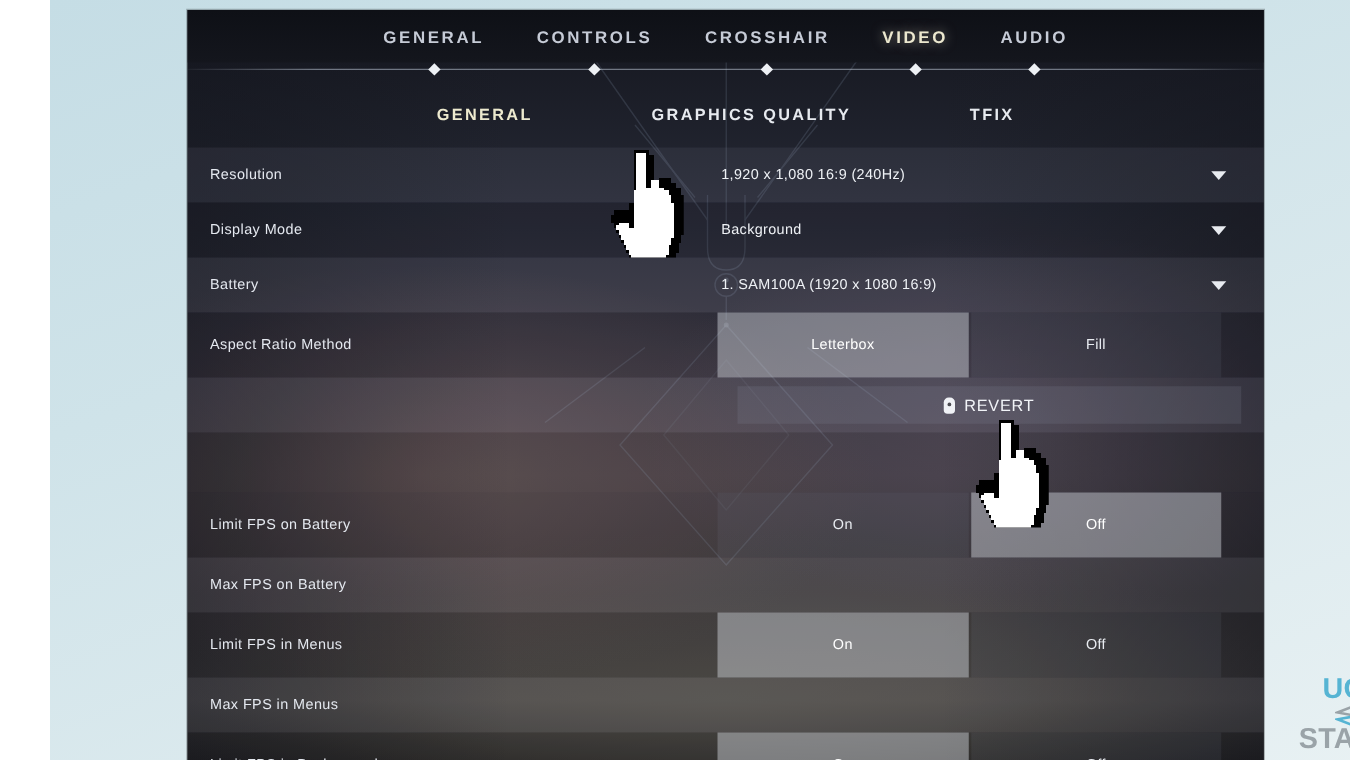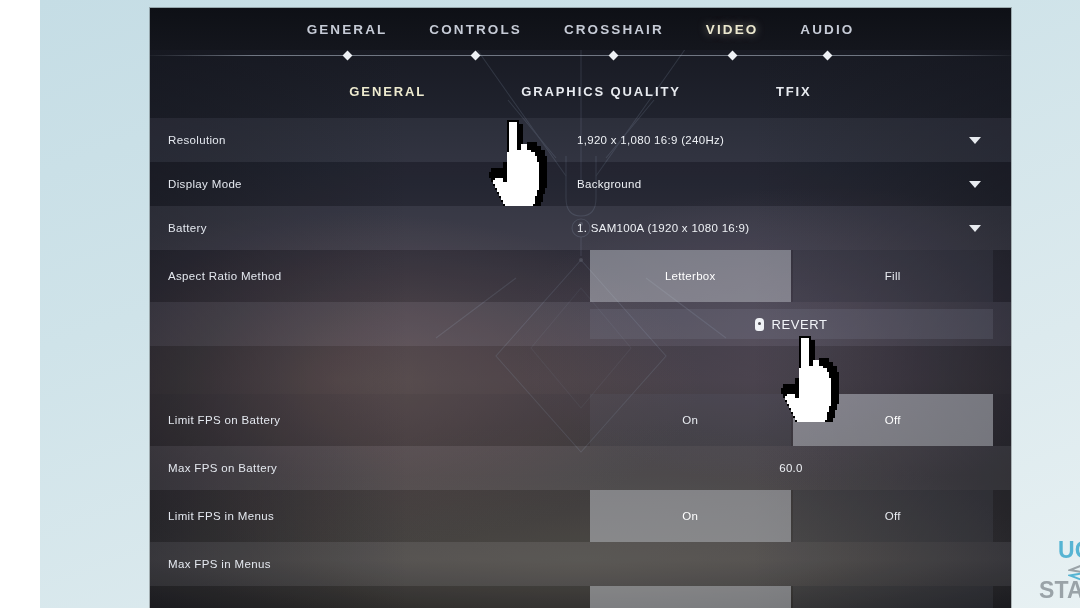--- a/index.html
+++ b/index.html
@@ -197,21 +197,21 @@
     width: 402px;
     text-align: center;
     font-size: 11.5px;
     color: #eef1f5;
     letter-spacing: .3px;
   }
 
   
   .segments {
     position: absolute;
-    left: 440px;
+    left: 424px;
     top: 0;
     width: 403px;
     height: 100%;
     display: flex;
   }
   .seg {
     flex: 1 1 50%;
     display: flex;
     align-items: center;
     justify-content: center;
@@ -394,21 +394,20 @@
         <div class="gap-row"></div>
         <div class="row even tall">
           <div class="row-label">Limit FPS on Battery</div>
           <div class="segments">
             <div class="seg">On</div>
             <div class="seg selected">Off</div>
           </div>
         </div>
         <div class="row odd">
           <div class="row-label">Max FPS on Battery</div>
-          <div class="row-number">60.0</div>
         </div>
         <div class="row even tall">
           <div class="row-label">Limit FPS in Menus</div>
           <div class="segments">
             <div class="seg selected">On</div>
             <div class="seg">Off</div>
           </div>
         </div>
         <div class="row odd">
           <div class="row-label">Max FPS in Menus</div>

